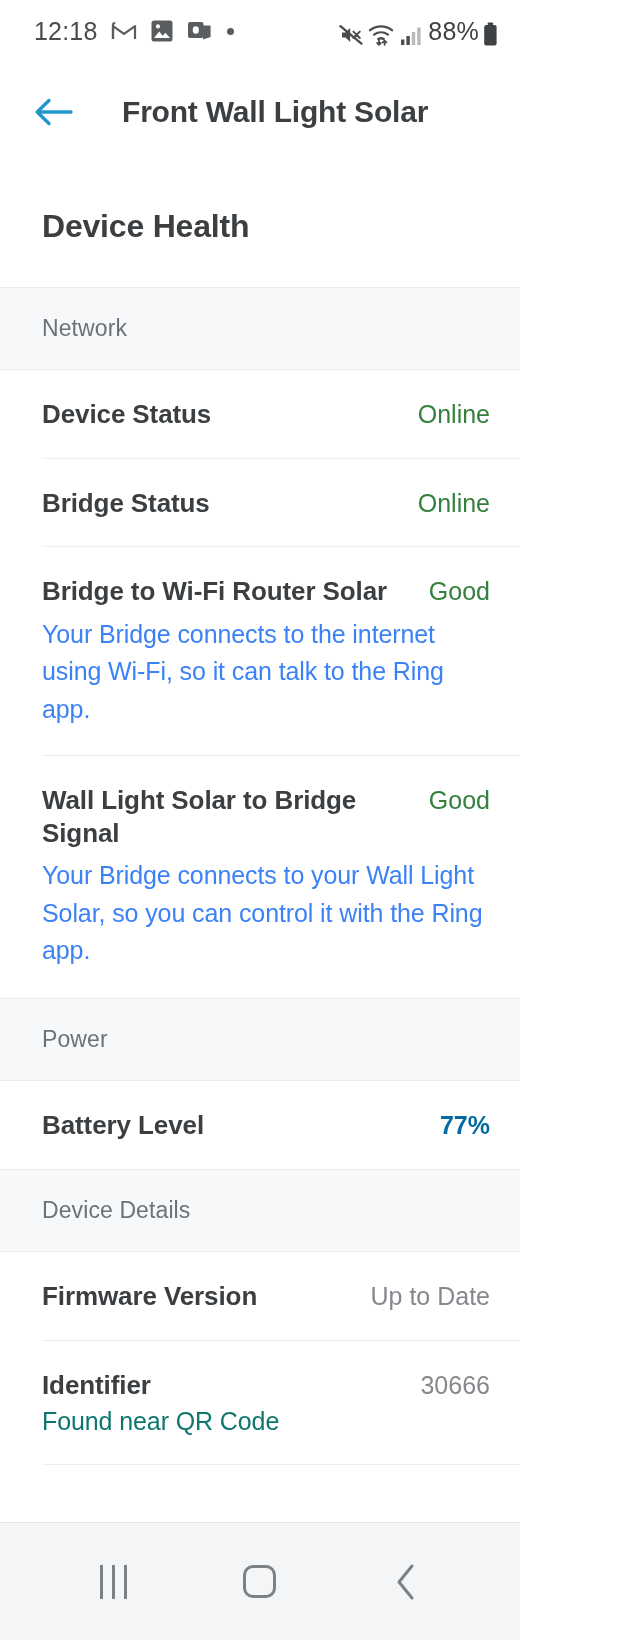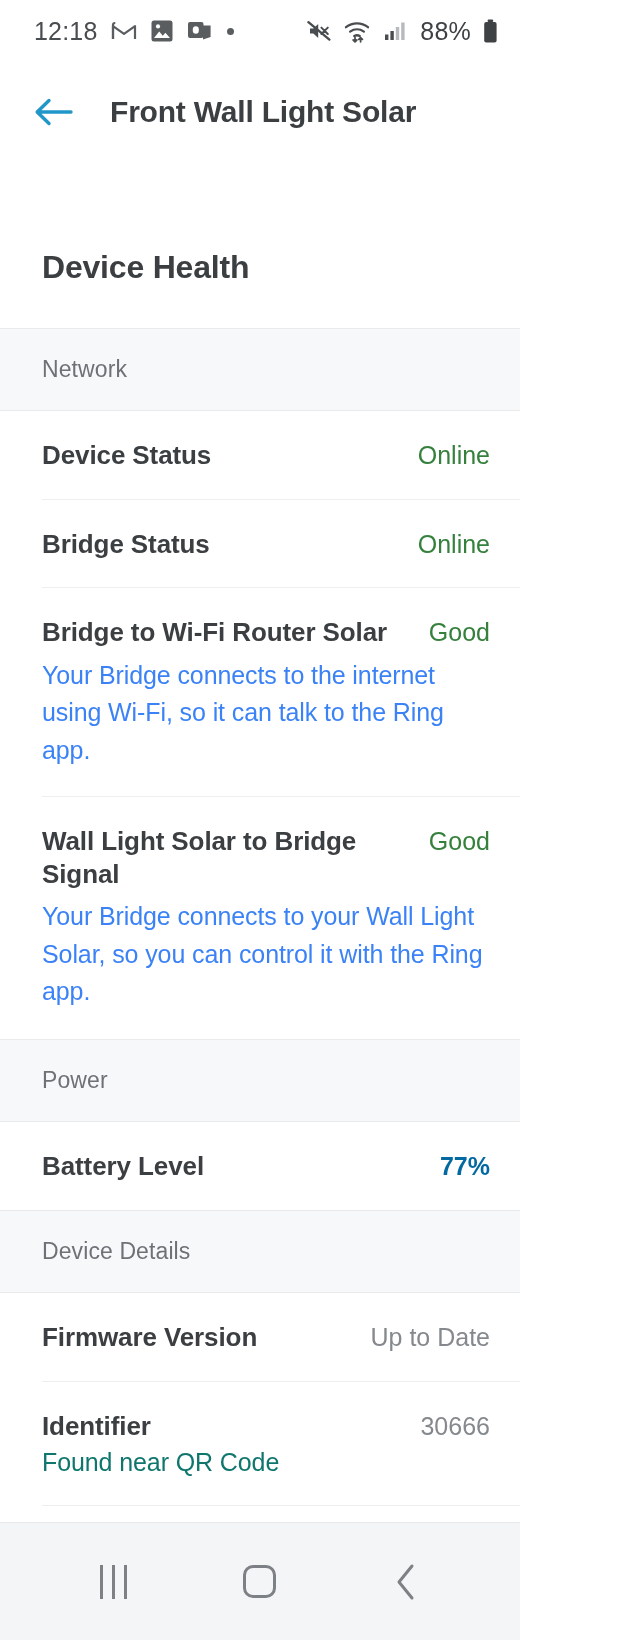--- a/index.html
+++ b/index.html
@@ -13,41 +13,41 @@
 
   
   .statusbar {
     height:62px; flex:0 0 62px;
     display:flex; align-items:center; justify-content:space-between;
     padding:0 22px 0 34px;
     background:#ffffff;
   }
   .sb-left { display:flex; align-items:center; gap:13px; }
   .sb-clock { font-size:25px; color:#4a4d50; letter-spacing:.2px; font-family:"Liberation Sans", sans-serif; }
-  .sb-right { display:flex; align-items:center; gap:12px; }
+  .sb-right { display:flex; align-items:flex-end; gap:4px; }
   .sb-batt-text { font-size:25px; color:#3f4245; letter-spacing:.2px; }
   .sb-dot { width:7px; height:7px; border-radius:50%; background:#5a5d60; display:inline-block; margin-left:2px; }
   .ico { display:inline-flex; align-items:center; justify-content:center; }
 
   
   .appbar {
     height:100px; flex:0 0 100px;
     display:flex; align-items:center;
     padding-left:26px;
     background:#ffffff;
   }
   .back-btn { width:56px; height:56px; display:flex; align-items:center; justify-content:center; cursor:pointer; }
   .appbar-title {
     font-size:30px; font-weight:bold; color:#3c3f42;
-    margin-left:28px; letter-spacing:-0.2px;
+    margin-left:40px; letter-spacing:-0.2px;
   }
 
   
   .page-title-wrap { padding:46px 0 42px 42px; background:#ffffff; }
-  .page-title { font-size:32px; font-weight:bold; color:#3c3f42; letter-spacing:-0.2px;margin-top:41px; }
+  .page-title { font-size:32px; font-weight:bold; color:#3c3f42; letter-spacing:-0.2px; }
 
   
   .section-header {
     background:#f7f8fa;
     border-top:1px solid #e9eaec;
     border-bottom:1px solid #e9eaec;
     padding:27px 0 27px 42px;
   }
   .section-header .label { font-size:23px; color:#6e7276; letter-spacing:.1px; }
 

